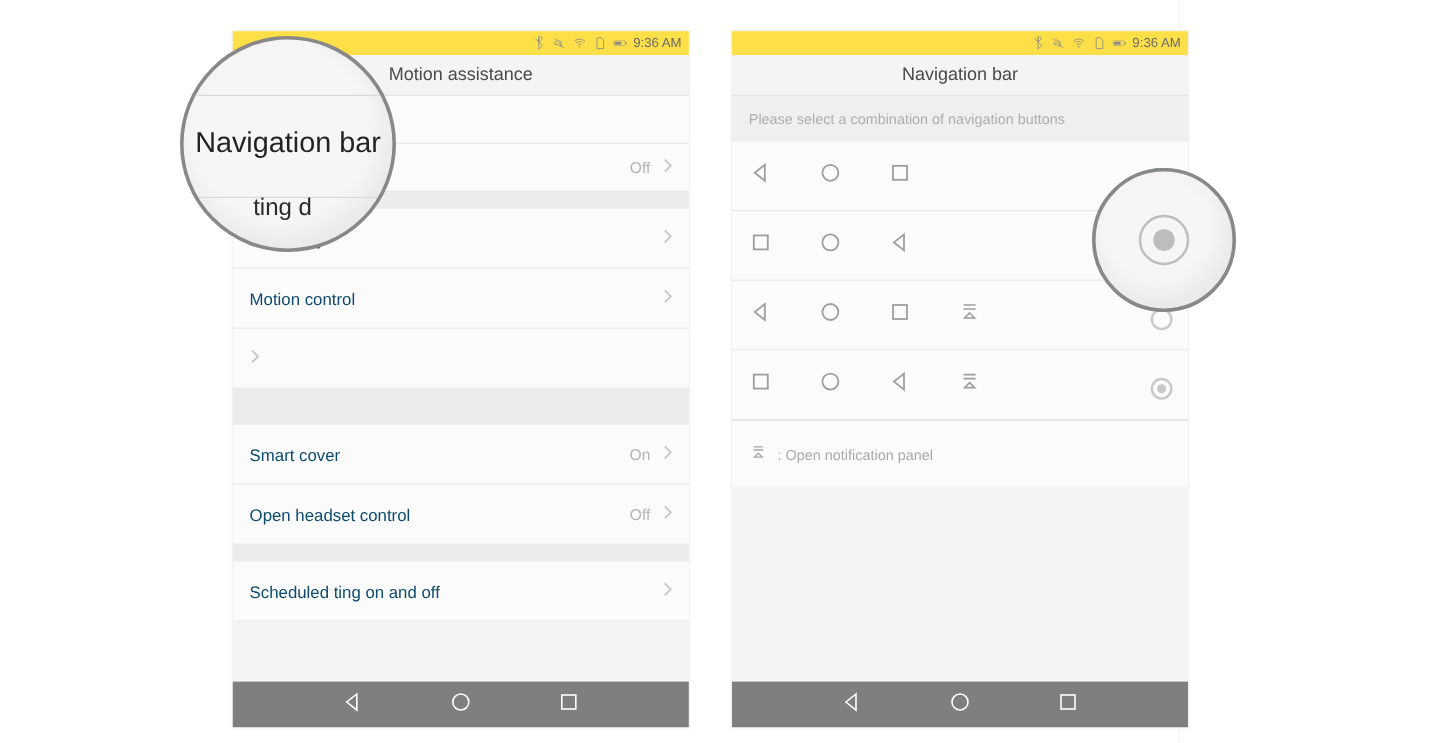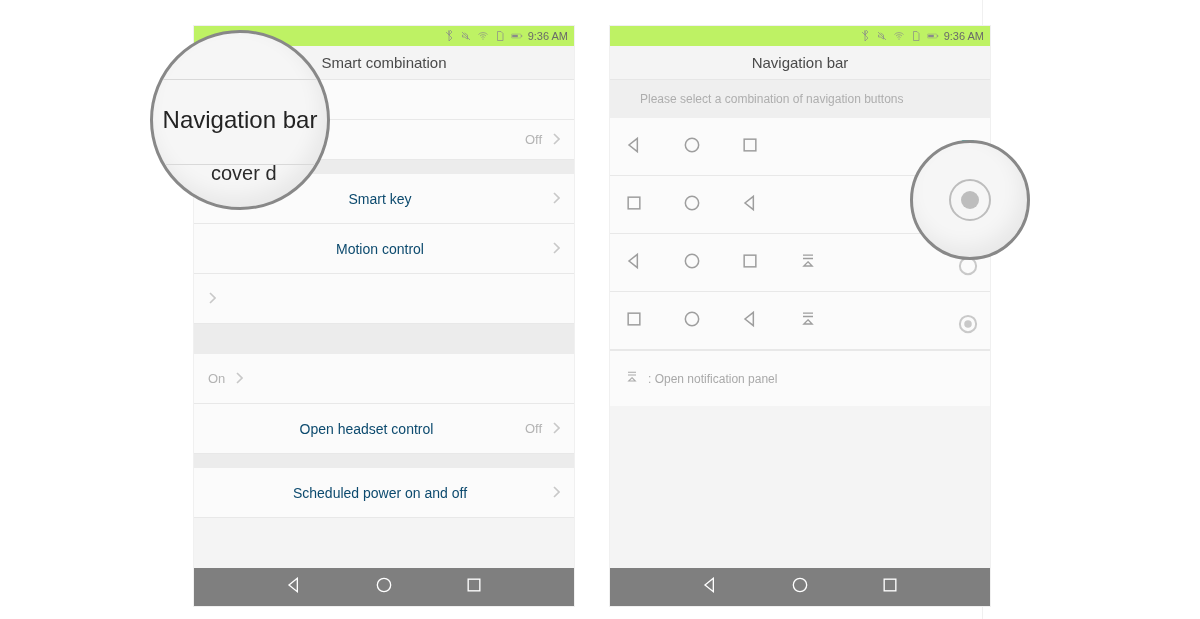--- a/index.html
+++ b/index.html
@@ -14,21 +14,21 @@
   .stage { width: 1200px; height: 619px; position: relative; }
   .phone {
     position: absolute; top: 26px; width: 380px; height: 580px;
     background: #f4f4f4;
   }
   .phone-left { left: 194px; }
   .phone-right { left: 610px; }
 
   
   .statusbar {
-    height: 20px; background: #bef264;
+    height: 20px; background: #fde047;
     display: flex; justify-content: flex-end; align-items: center;
     padding-right: 6px; gap: 5px;
     font-size: 11px; color: #7a7a7a; text-align: center;
   }
   .statusbar svg { width: 12px; height: 12px; display:block; }
   .statusbar .clock { font-size: 11px; color:#6a6a6a; }
 
   
   .header {
     height: 34px; display:flex; align-items:center; justify-content:center;
@@ -36,39 +36,38 @@
     border-bottom: 1px solid #e6e6e6;
   }
 
   
   .row {
     height: 50px; background:#fbfbfb;
     border-bottom: 1px solid #e8e8e8;
     display:flex; align-items:center;
     padding: 0 14px;
     position: relative;
-    text-align: center;
   }
   .row .label { flex:1; font-size:14px; color:#0c4a6e; }
   .row .value { font-size:13px; color:#b3b3b3; margin-right:10px; }
   .row .chev { color:#c8c8c8; }
   .gap { height: 30px; background:#ececec; }
   .gap-short { height: 14px; background:#ececec; }
 
   
   .navbar {
     position:absolute; bottom:0; left:0; right:0; height:38px;
     background:#7f7f7f; display:flex; align-items:center; justify-content:center;
     gap: 70px;
   }
   .navbar svg { width:20px; height:20px; }
 
   
   .subtitle {
-    font-size: 12px; color:#aeaeae; padding: 12px 30px;
+    font-size: 12px; color:#aeaeae; padding: 12px 14px;
     background:#efefef;
   }
 
   
   .opt {
     height: 58px; background:#fbfbfb;
     border-bottom:1px solid #e8e8e8;
     display:flex; align-items:center;
     padding: 0 14px; gap: 38px;
     position: relative;
@@ -152,21 +151,21 @@
       <span>
           <svg viewBox="0 0 30 14">
             <rect x="1" y="2" width="24" height="10" rx="2" fill="none" stroke="#8a8a8a"></rect>
             <rect x="25.5" y="5" width="2.5" height="4" fill="#8a8a8a"></rect>
             <rect x="3" y="4" width="14" height="6" fill="#8a8a8a"></rect>
           </svg>
         </span>
       <span class="clock">9:36 AM</span>
     </div>
 
-    <div class="header">Smart combination</div>
+    <div class="header">Motion assistance</div>
 
     <div class="row cut">
       <span class="label"></span>
     </div>
     <div class="row cut">
       <span class="label"></span>
       <span class="value">Off</span>
       <span class="chev"><svg width="8" height="12" viewBox="0 0 8 12">
             <path d="M2 1l5 5-5 5" fill="none" stroke="#c8c8c8" stroke-width="1.6"></path>
           </svg></span>
@@ -187,37 +186,38 @@
     </div>
     <div class="row">
       <span class="chev"><svg width="8" height="12" viewBox="0 0 8 12">
             <path d="M2 1l5 5-5 5" fill="none" stroke="#c8c8c8" stroke-width="1.6"></path>
           </svg></span>
     </div>
 
     <div class="gap"></div>
 
     <div class="row">
+      <span class="label">Smart cover</span>
       <span class="value">On</span>
       <span class="chev"><svg width="8" height="12" viewBox="0 0 8 12">
             <path d="M2 1l5 5-5 5" fill="none" stroke="#c8c8c8" stroke-width="1.6"></path>
           </svg></span>
     </div>
     <div class="row">
       <span class="label">Open headset control</span>
       <span class="value">Off</span>
       <span class="chev"><svg width="8" height="12" viewBox="0 0 8 12">
             <path d="M2 1l5 5-5 5" fill="none" stroke="#c8c8c8" stroke-width="1.6"></path>
           </svg></span>
     </div>
 
     <div class="gap-short"></div>
 
     <div class="row">
-      <span class="label">Scheduled power on and off</span>
+      <span class="label">Scheduled ting on and off</span>
       <span class="chev"><svg width="8" height="12" viewBox="0 0 8 12">
             <path d="M2 1l5 5-5 5" fill="none" stroke="#c8c8c8" stroke-width="1.6"></path>
           </svg></span>
     </div>
 
     <div class="navbar">
       <span><svg viewBox="0 0 24 24">
             <path d="M16 4L6 12l10 8z" fill="none" stroke="#ffffff" stroke-width="1.6"></path>
           </svg></span>
       <span><svg viewBox="0 0 24 24">
@@ -350,21 +350,21 @@
       <span><svg viewBox="0 0 24 24">
             <rect x="5" y="5" width="14" height="14" fill="none" stroke="#ffffff" stroke-width="1.6"></rect>
           </svg></span>
     </div>
   </div>
 
   <div class="magnifier mag-left">
     <div class="divider d1"></div>
     <div class="inner">Navigation bar</div>
     <div class="divider d2"></div>
-    <div class="frag">cover d</div>
+    <div class="frag">ting d</div>
   </div>
 
   <div class="magnifier mag-right">
     <div class="radio-big">
         <div class="dot"></div>
       </div>
   </div>
 
 </div>
 

